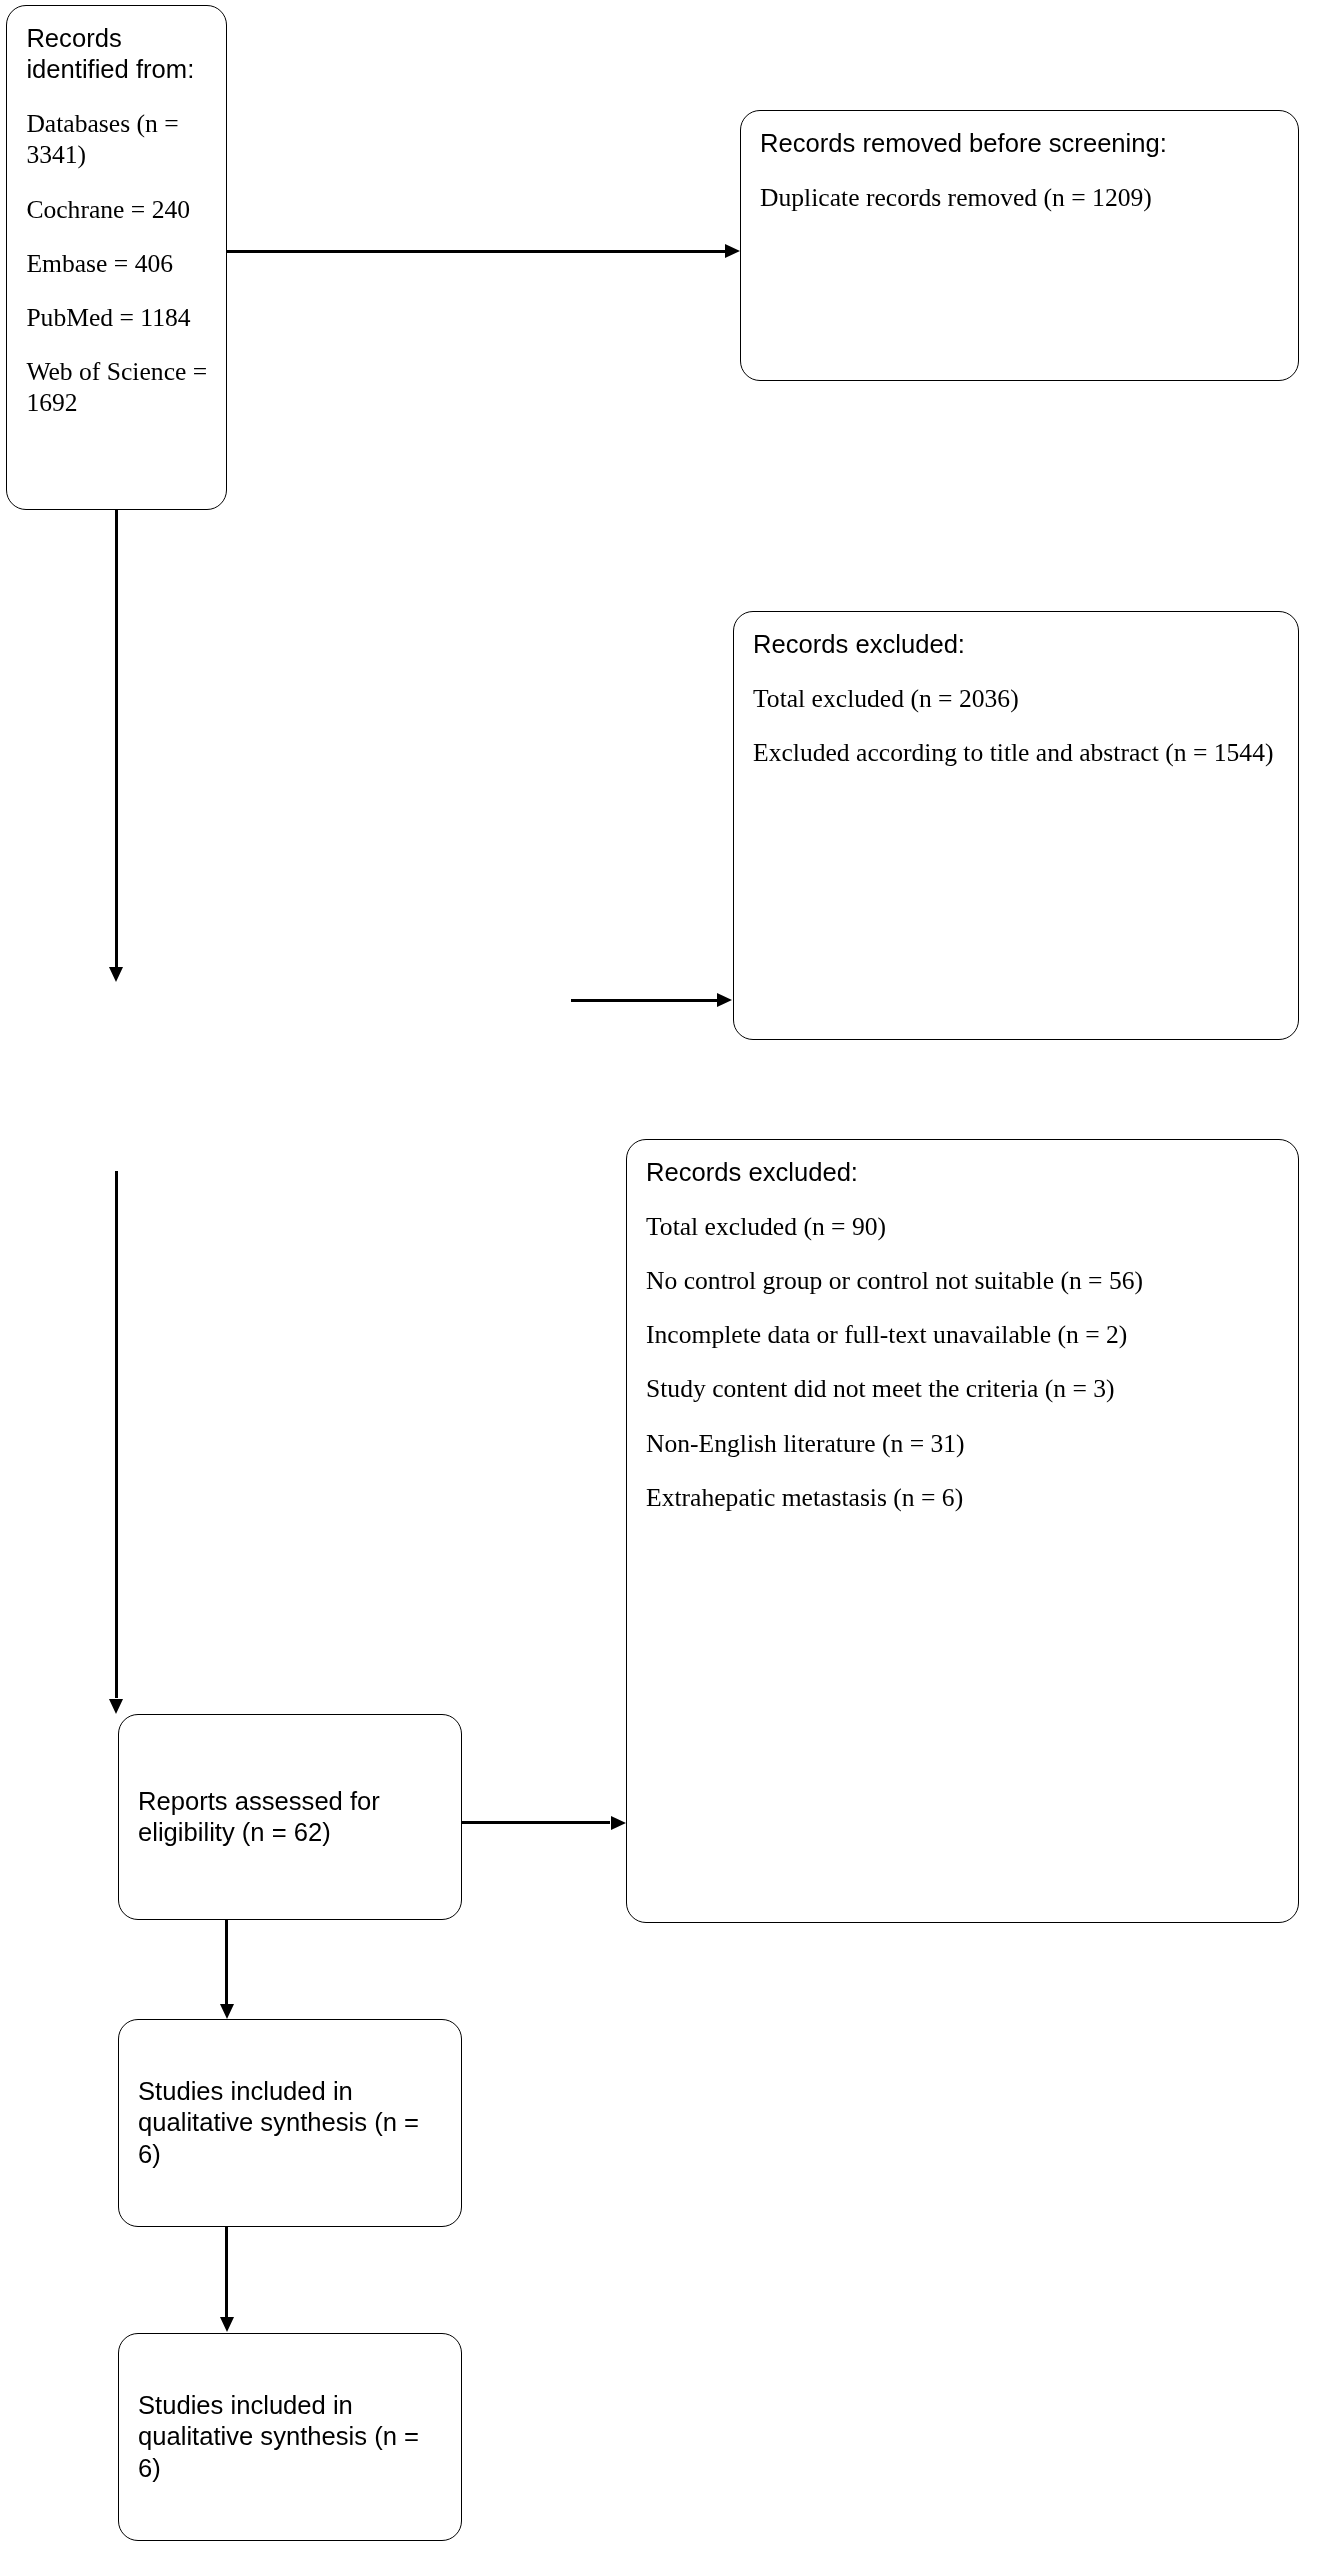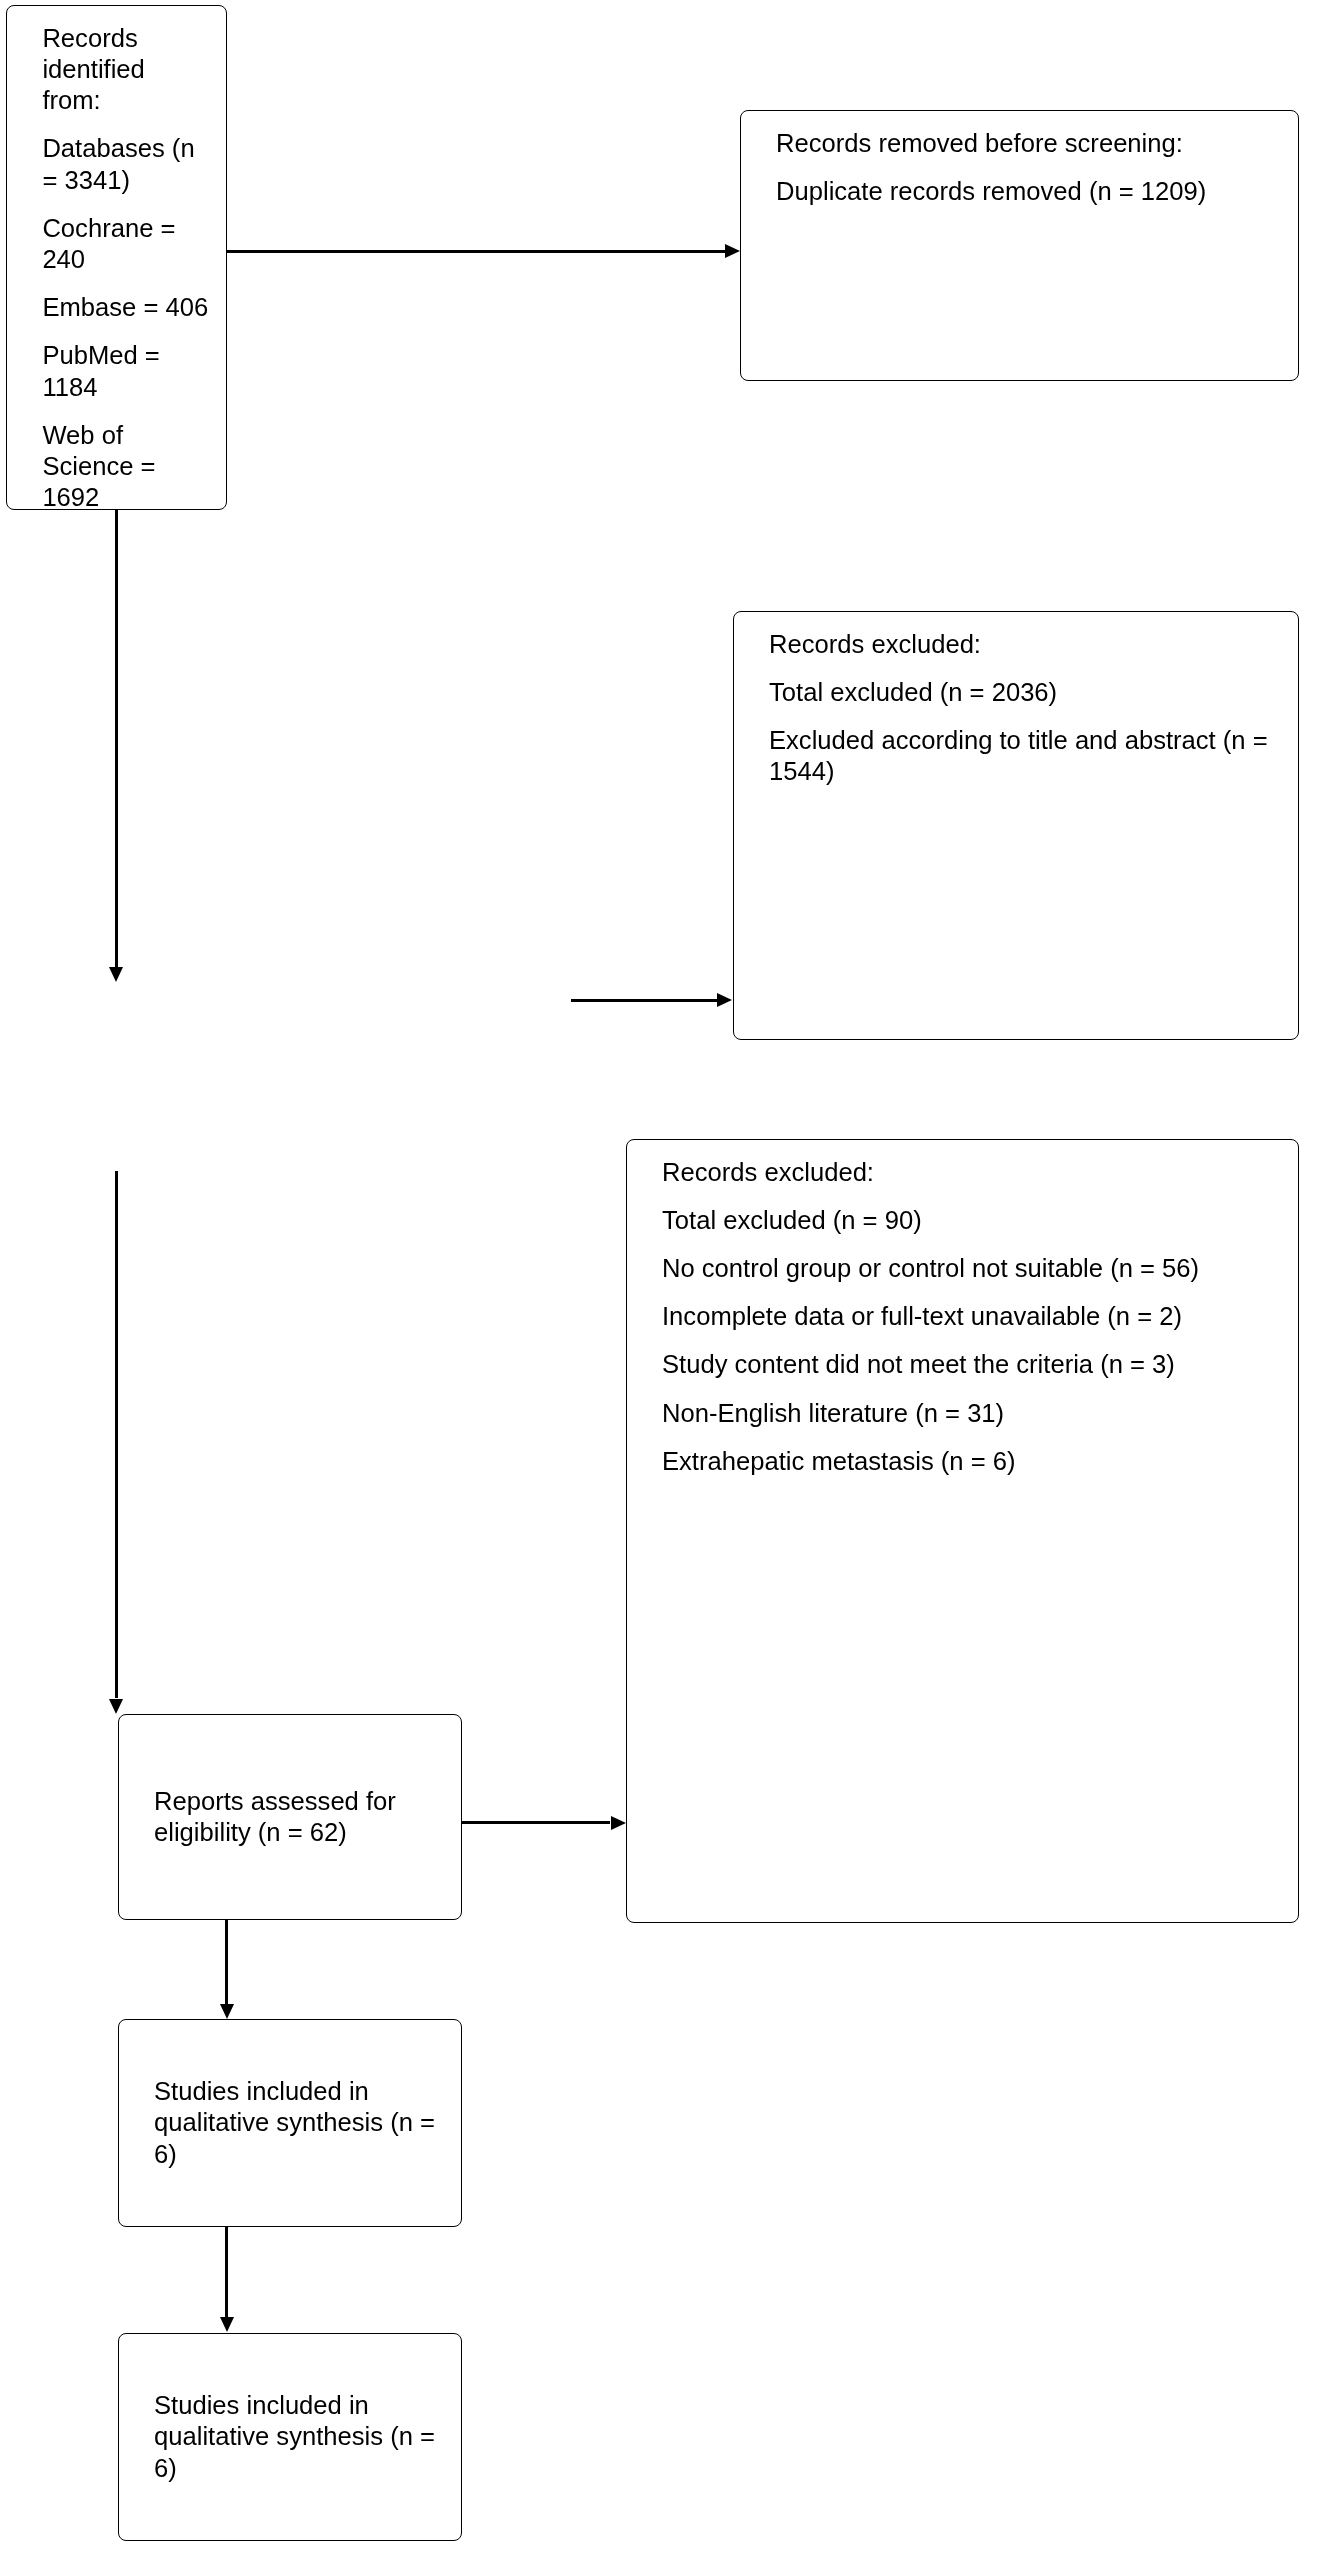--- a/index.html
+++ b/index.html
@@ -14,43 +14,43 @@
     height: 2576px;
     background: #ffffff;
     font-family: "Liberation Sans", "DejaVu Sans", sans-serif;
     color: #000000;
     overflow: hidden;
   }
   .node {
     position: absolute;
     box-sizing: border-box;
     border: 1.9px solid #000000;
-    border-radius: 8px;
+    border-radius: 20px;
     background: #ffffff;
     display: flex;
     flex-direction: column;
     justify-content: flex-start;
-    padding-left: 16px;
   }
   .node .lines {
     padding: 16.6px 16.6px 16.6px 19px;
     display: flex;
     flex-direction: column;
   }
   .node.vcenter .lines {
     margin: auto 0;
   }
   .line {
     font-size: 25.6px;
     line-height: 1.22;
     white-space: pre-wrap;
     color: #000000;
   }
   .line + .line {
-    margin-top: 17px;
+    margin-top: 23px;
+    font-family: Liberation Serif, serif;
   }
   
   .conn {
     position: absolute;
     background: #000000;
   }
   .conn-v { width: 2.6px; }
   .conn-h { height: 2.6px; }
   .arrow {
     position: absolute;

